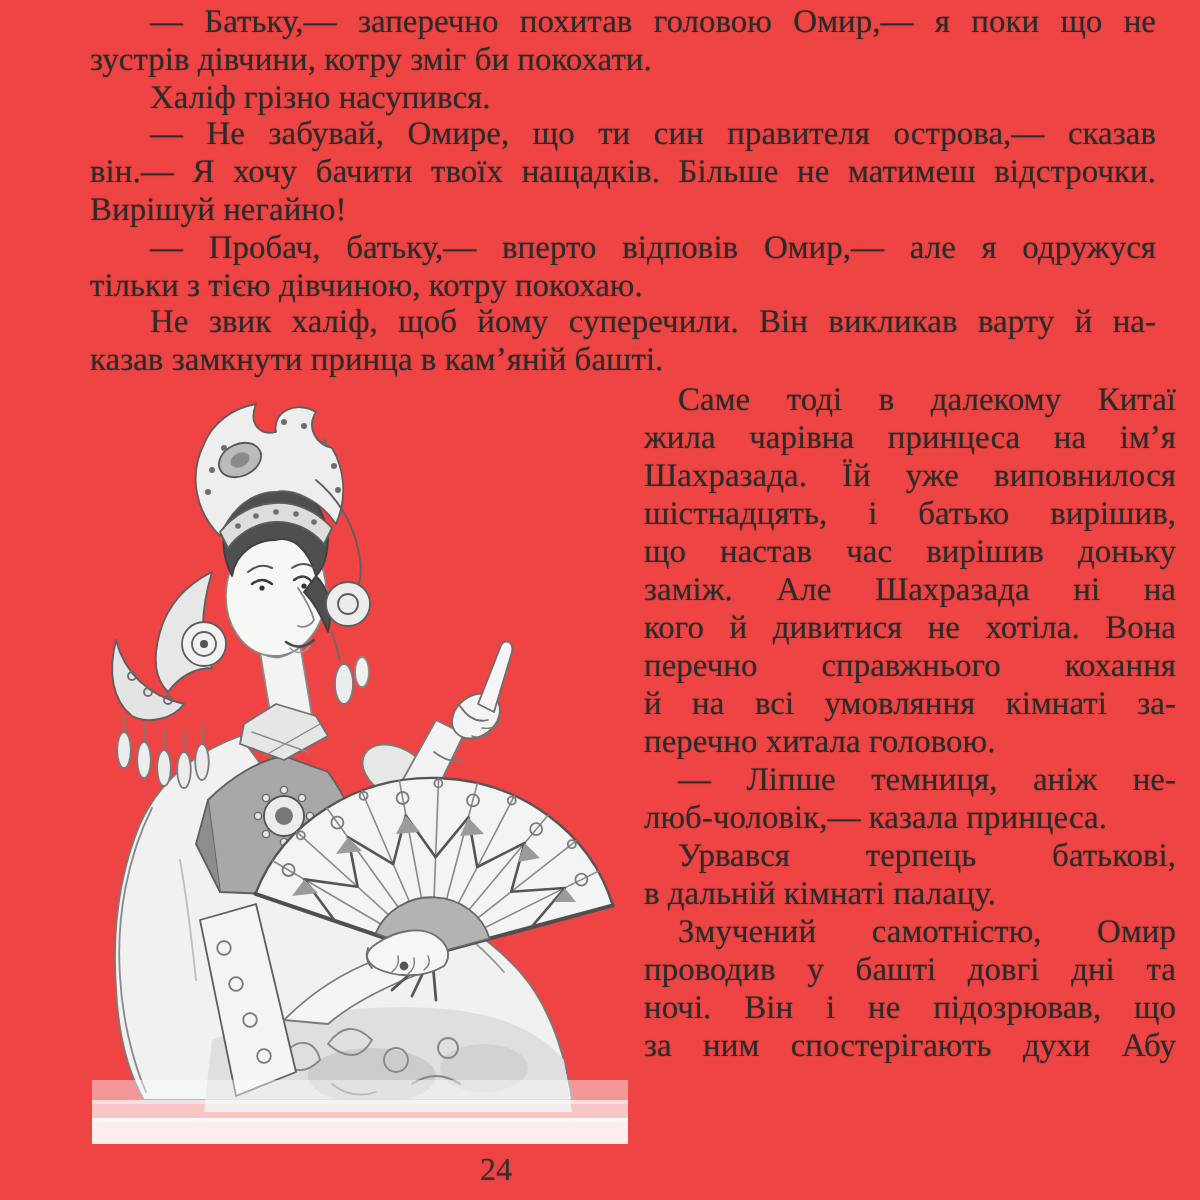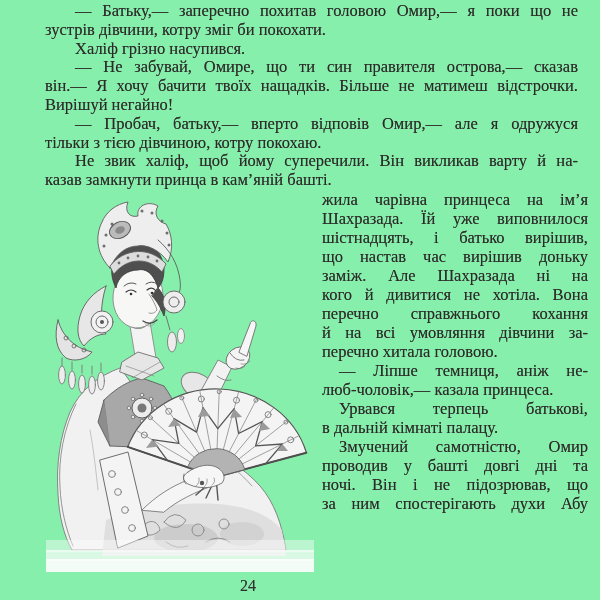--- a/index.html
+++ b/index.html
@@ -1,18 +1,18 @@
 <!DOCTYPE html>
 <html lang="uk"><head>
 <meta charset="utf-8">
 <style>
   html,body{margin:0;padding:0;background:#ffffff;}
   .page{
     position:relative;width:600px;height:600px;overflow:hidden;
-    background:#86efac;color:#2d2b29;
+    background:#ef4444;color:#2d2b29;
     font-family:"Liberation Serif","DejaVu Serif",serif;
   }
   
   .top-text{position:absolute;left:45px;top:2px;width:533px;}
   .right-col{position:absolute;left:322px;top:190px;width:266px;}
   .ln{
     font-size:16.5px;line-height:18.8px;height:18.8px;
     text-align:justify;text-align-last:justify;
     white-space:nowrap;overflow:visible;
     text-shadow:0 0 .6px rgba(45,43,41,.55);
@@ -228,28 +228,29 @@
         <g stroke="none">
           <rect x="0" y="350" width="268" height="12" fill="#fdfdfc" opacity="0.45"></rect>
           <rect x="0" y="360" width="268" height="11" fill="#fdfdfc" opacity="0.7"></rect>
           <rect x="0" y="369" width="268" height="13" fill="#fdfdfc" opacity="0.92"></rect>
         </g>
       </g>
     </svg>
   </figure>
 
   <div class="right-col">
+    <div class="ln ind">Саме тоді в далекому Китаї</div>
     <div class="ln">жила чарівна принцеса на ім’я</div>
     <div class="ln">Шахразада. Їй уже виповнилося</div>
     <div class="ln">шістнадцять, і батько вирішив,</div>
     <div class="ln">що настав час вирішив доньку</div>
     <div class="ln">заміж. Але Шахразада ні на</div>
     <div class="ln">кого й дивитися не хотіла. Вона</div>
     <div class="ln">перечно справжнього кохання</div>
-    <div class="ln">й на всі умовляння дівчини за-</div>
+    <div class="ln">й на всі умовляння кімнаті за-</div>
     <div class="ln last">перечно хитала головою.</div>
     <div class="ln ind">— Ліпше темниця, аніж не-</div>
     <div class="ln last">люб-чоловік,— казала принцеса.</div>
     <div class="ln ind">Урвався терпець батькові,</div>
     <div class="ln last">в дальній кімнаті палацу.</div>
     <div class="ln ind">Змучений самотністю, Омир</div>
     <div class="ln">проводив у башті довгі дні та</div>
     <div class="ln">ночі. Він і не підозрював, що</div>
     <div class="ln">за ним спостерігають духи Абу</div>
   </div>

